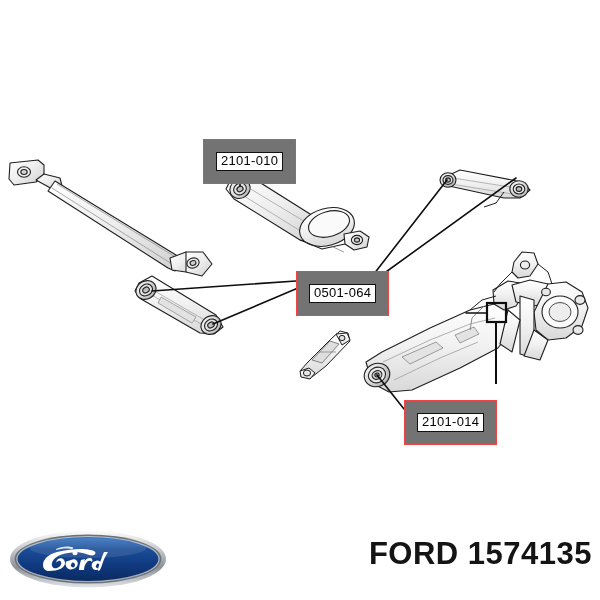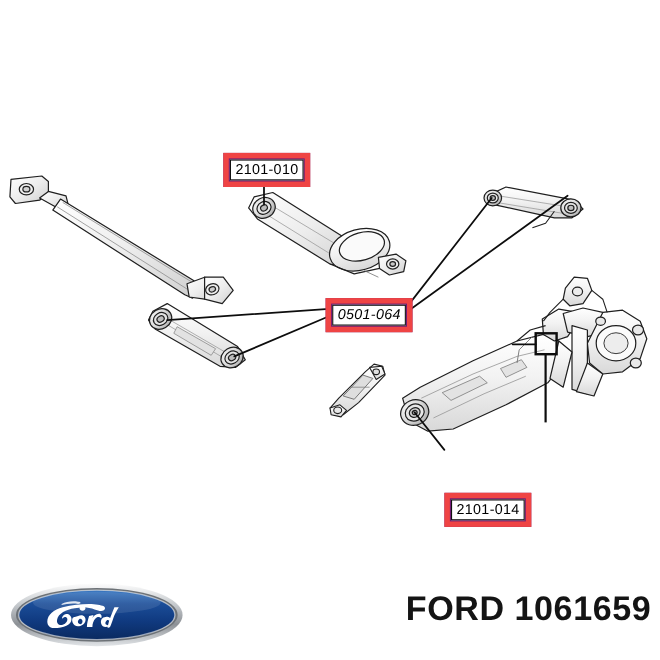--- a/index.html
+++ b/index.html
@@ -24,23 +24,23 @@
   #diagram-svg {
     position: absolute;
     left: 0;
     top: 0;
     width: 600px;
     height: 600px;
     display: block;
   }
   .callout {
     position: absolute;
-    background: #701a75;
-    border: 5px solid #ef4444;
-    padding: 1px;
+    background: #737373;
+    border: 1px solid #ef4444;
+    padding: 12px;
     box-sizing: border-box;
     z-index: 5;
   }
   .callout .inner {
     border: 1px solid #111111;
     padding: 0px 4px 1px 4px;
     font-family: "Liberation Sans", sans-serif;
     font-size: 13px;
     line-height: 16px;
     letter-spacing: 0.3px;
@@ -222,26 +222,26 @@
     <g id="bushing-marker">
       <rect x="487" y="303" width="19" height="19" fill="none" stroke="#0d0d0d" stroke-width="2.2"></rect>
       <line x1="496" y1="322" x2="496" y2="384" stroke="#0d0d0d" stroke-width="2.0"></line>
     </g>
   </svg>
 
   <div class="callout" style="left:203px; top:139px;">
     <div class="inner">2101-010</div>
   </div>
 
-  <div class="callout" style="left:296px; top:271px;font-style:italic;">
+  <div class="callout" style="left:296px; top:271px;">
     <div class="inner">0501-064</div>
   </div>
 
 
-  <div class="callout" style="left:404px; top:400px;margin-top:48px;">
+  <div class="callout" style="left:404px; top:400px;">
     <div class="inner">2101-014</div>
   </div>
 
   <div id="footer">
     <svg id="brand-logo" viewBox="0 0 160 62">
       <ellipse cx="80" cy="31" rx="78" ry="28.5" fill="url(#fordRimGrad)"></ellipse>
       <ellipse cx="80" cy="31" rx="73.5" ry="24.5" fill="#6d7277"></ellipse>
       <ellipse cx="80" cy="31" rx="71" ry="22.5" fill="url(#fordOvalGrad)"></ellipse>
       <ellipse cx="80" cy="20" rx="58" ry="10" fill="#ffffff" opacity="0.10"></ellipse>
       <g fill="#ffffff">
@@ -255,16 +255,16 @@
                  C79,30 77,32 76,34 L77,31 Z"></path>
         <path d="M96,24 C94,29 91,36 90,41 C89,43 91,43 92,42 C93,40 94,37 95,34
                  C96,31 98,27 100,24 Z M88,33 C85,33 83,36 84,39 C85,42 88,43 91,41
                  C93,40 94,37 93,35 C92,33 90,32 88,33 Z M89,36 C90,35 92,36 92,38 C92,40 90,41 89,40
                  C87,39 88,37 89,36 Z"></path>
         <path d="M48,21 C52,19 58,18 63,19 C66,19 66,21 63,21 C58,20 52,21 48,22 Z" opacity="0.85"></path>
         <ellipse cx="67" cy="25" rx="2.6" ry="2.2" fill="#ffffff"></ellipse>
       </g>
       <ellipse cx="80" cy="31" rx="71" ry="22.5" fill="none" stroke="#ffffff" stroke-width="1.2" opacity="0.55"></ellipse>
     </svg>
-    <div id="brand-text">FORD 1061659</div>
+    <div id="brand-text">FORD 1574135</div>
   </div>
 
 </div>
 
 </body></html>

